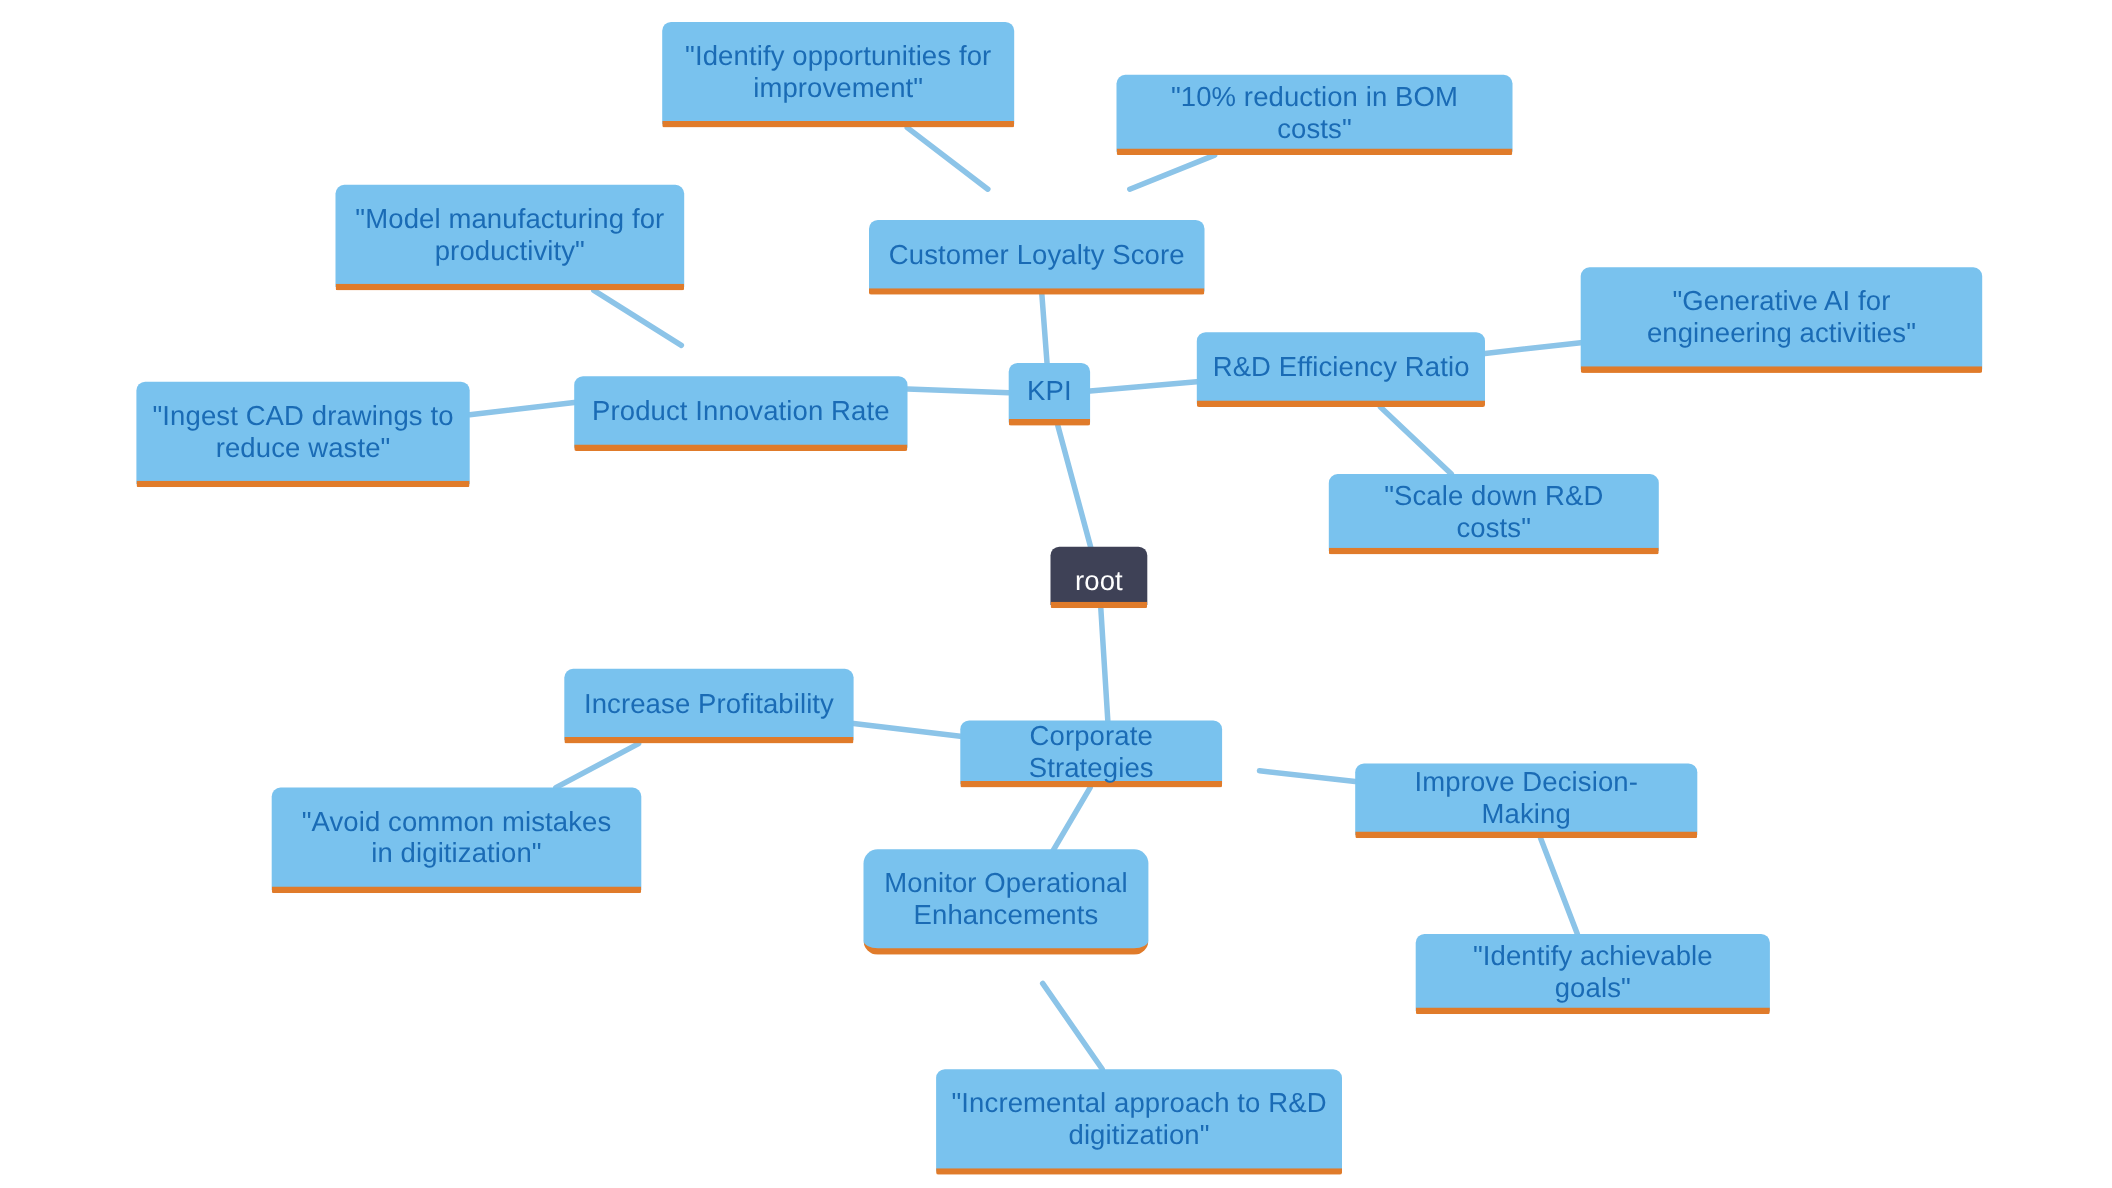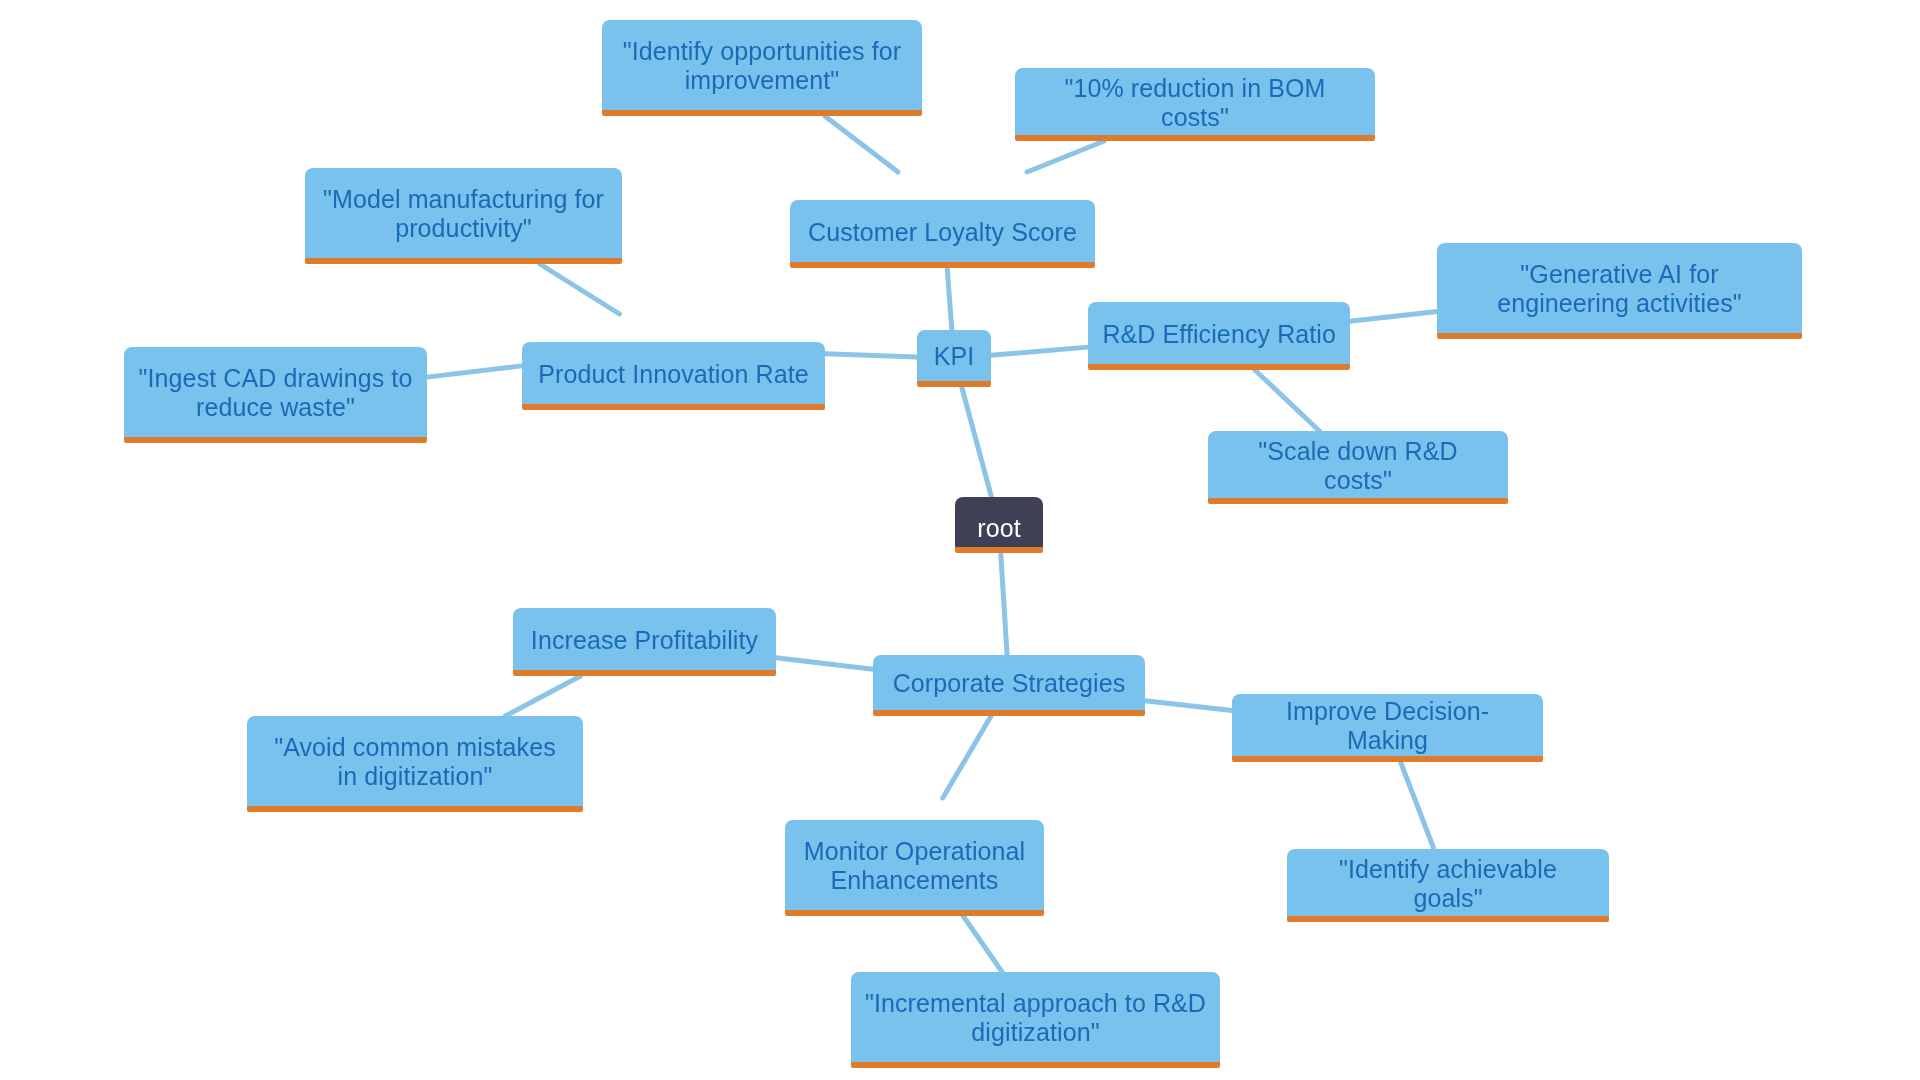--- a/index.html
+++ b/index.html
@@ -70,30 +70,30 @@
       <line x1="873" y1="669.2695473251028" x2="776" y2="657.6934156378601" stroke="#8CC4E8" stroke-width="5" stroke-linecap="round"></line>
       <line x1="991.0420560747664" y1="716" x2="942.7616822429907" y2="798" stroke="#8CC4E8" stroke-width="5" stroke-linecap="round"></line>
       <line x1="1145" y1="700.7708058124174" x2="1232" y2="710.5396301188904" stroke="#8CC4E8" stroke-width="5" stroke-linecap="round"></line>
       <line x1="580.5409836065573" y1="676" x2="505.2950819672131" y2="716" stroke="#8CC4E8" stroke-width="5" stroke-linecap="round"></line>
       <line x1="947.8793103448276" y1="894" x2="1002.1206896551724" y2="972" stroke="#8CC4E8" stroke-width="5" stroke-linecap="round"></line>
       <line x1="1400.5603174603175" y1="762" x2="1433.9793650793652" y2="849" stroke="#8CC4E8" stroke-width="5" stroke-linecap="round"></line>
     </svg>
   <div id="node-layer">
       <div class="node root-node" style="left: 955px; top: 497px; width: 88px; height: 56px;"><span class="node-label">root</span></div>
       <div class="node" style="left: 917px; top: 330px; width: 74px; height: 57px;"><span class="node-label">KPI</span></div>
-      <div class="node" style="left: 873px; top: 655px; width: 272px; height: 61px;"><span class="node-label">Corporate Strategies</span></div>
+      <div class="node" style="left: 873px; top: 655px; width: 238px; height: 61px;"><span class="node-label">Corporate Strategies</span></div>
       <div class="node" style="left: 790px; top: 172px; width: 305px; height: 68px; margin-top: 28px;"><span class="node-label">Customer Loyalty Score</span></div>
       <div class="node" style="left: 602px; top: 20px; width: 320px; height: 96px;"><span class="node-label">"Identify opportunities for improvement"</span></div>
       <div class="node" style="left: 1015px; top: 68px; width: 360px; height: 73px;"><span class="node-label">"10% reduction in BOM costs"</span></div>
       <div class="node" style="left: 522px; top: 314px; width: 303px; height: 68px; margin-top: 28px;"><span class="node-label">Product Innovation Rate</span></div>
       <div class="node" style="left: 305px; top: 168px; width: 317px; height: 96px;"><span class="node-label">"Model manufacturing for productivity"</span></div>
       <div class="node" style="left: 124px; top: 347px; width: 303px; height: 96px;"><span class="node-label">"Ingest CAD drawings to reduce waste"</span></div>
       <div class="node" style="left: 1088px; top: 302px; width: 262px; height: 68px; text-align: right;"><span class="node-label">R&amp;D Efficiency Ratio</span></div>
       <div class="node" style="left: 1437px; top: 243px; width: 365px; height: 96px;"><span class="node-label">"Generative AI for engineering activities"</span></div>
       <div class="node" style="left: 1208px; top: 431px; width: 300px; height: 73px;"><span class="node-label">"Scale down R&amp;D costs"</span></div>
       <div class="node" style="left: 513px; top: 608px; width: 263px; height: 68px;"><span class="node-label">Increase Profitability</span></div>
       <div class="node" style="left: 247px; top: 716px; width: 336px; height: 96px;"><span class="node-label">"Avoid common mistakes in digitization"</span></div>
-      <div class="node" style="left: 785px; top: 820px; width: 259px; height: 96px;"><span class="node-label">Monitor Operational Enhancements</span></div>
+      <div class="node" style="left: 785px; top: 772px; width: 259px; height: 96px; border-radius: 13px;"><span class="node-label">Monitor Operational Enhancements</span></div>
       <div class="node" style="left: 851px; top: 972px; width: 369px; height: 96px;"><span class="node-label">"Incremental approach to R&amp;D digitization"</span></div>
       <div class="node" style="left: 1232px; top: 694px; width: 311px; height: 68px;"><span class="node-label">Improve Decision-Making</span></div>
       <div class="node" style="left: 1287px; top: 849px; width: 322px; height: 73px;"><span class="node-label">"Identify achievable goals"</span></div>
     </div>
 </div>
 
 </body></html>

